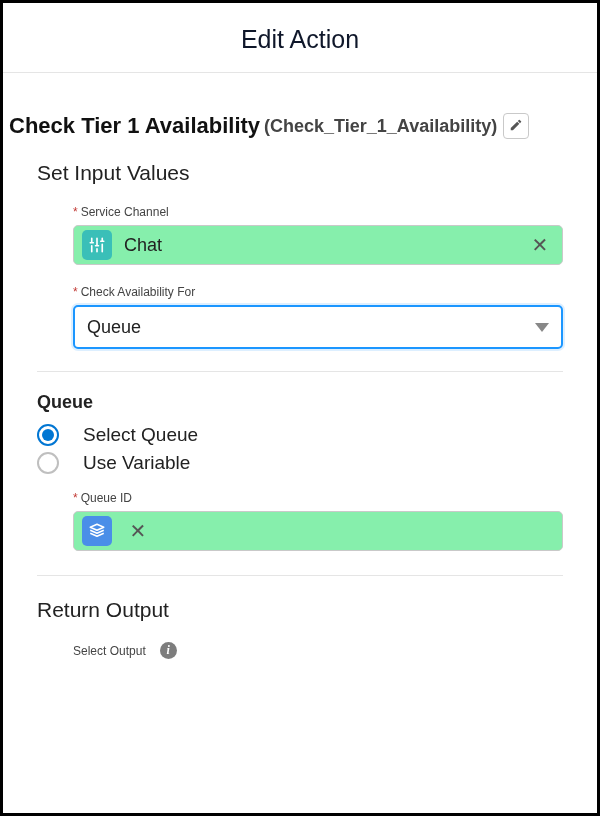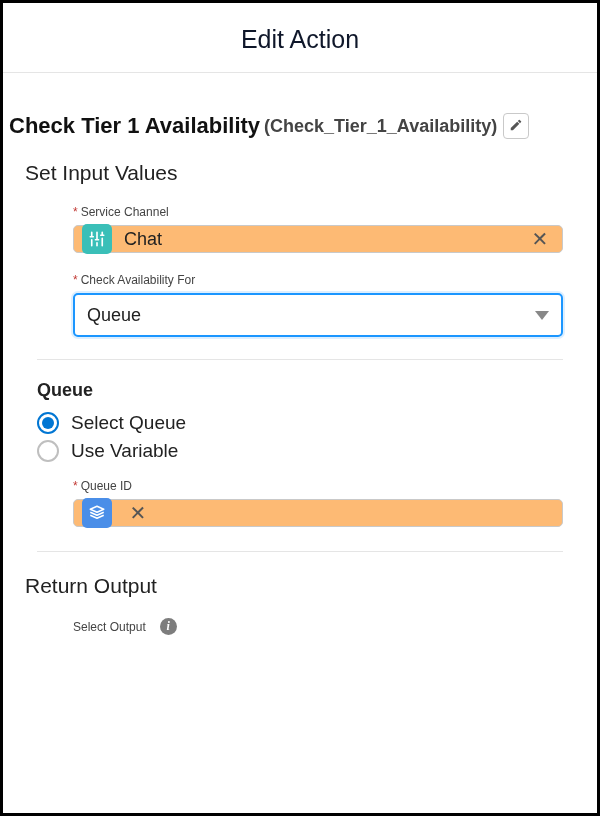--- a/index.html
+++ b/index.html
@@ -46,44 +46,44 @@
       border-radius: 4px;
       background: #fff;
       display: inline-flex;
       align-items: center;
       justify-content: center;
       cursor: pointer;
       margin-left: 2px;
     }
     .edit-btn svg { width: 14px; height: 14px; fill: #555; }
     .section {
-      padding: 12px 22px 0;
+      padding: 12px 34px 0;
     }
     .section-title {
       font-size: 21px;
       font-weight: 400;
       color: #222;
       margin-bottom: 20px;
     }
     .field-block {
       padding: 0 34px 20px 70px;
     }
     .field-label {
       font-size: 12px;
       color: #444;
       margin-bottom: 6px;
     }
     .req { color: #c23934; margin-right: 3px; }
     .pill {
       display: flex;
       align-items: center;
-      height: 28px;
+      height: 40px;
       border: 1px solid #c9c9c9;
       border-radius: 5px;
-      background: #fdba74;
+      background: #86efac;
       padding: 0 8px;
     }
     .pill-icon {
       width: 30px;
       height: 30px;
       border-radius: 5px;
       display: flex;
       align-items: center;
       justify-content: center;
       margin-right: 12px;
@@ -139,21 +139,21 @@
     .radio-group-title {
       font-size: 18px;
       font-weight: 700;
       color: #222;
       padding: 6px 34px 8px;
     }
     .radio-row {
       display: flex;
       align-items: center;
       padding: 3px 34px;
-      gap: 12px;
+      gap: 24px;
       cursor: pointer;
     }
     .radio {
       width: 22px;
       height: 22px;
       border-radius: 50%;
       border: 2px solid #bfbfbf;
       display: flex;
       align-items: center;
       justify-content: center;

